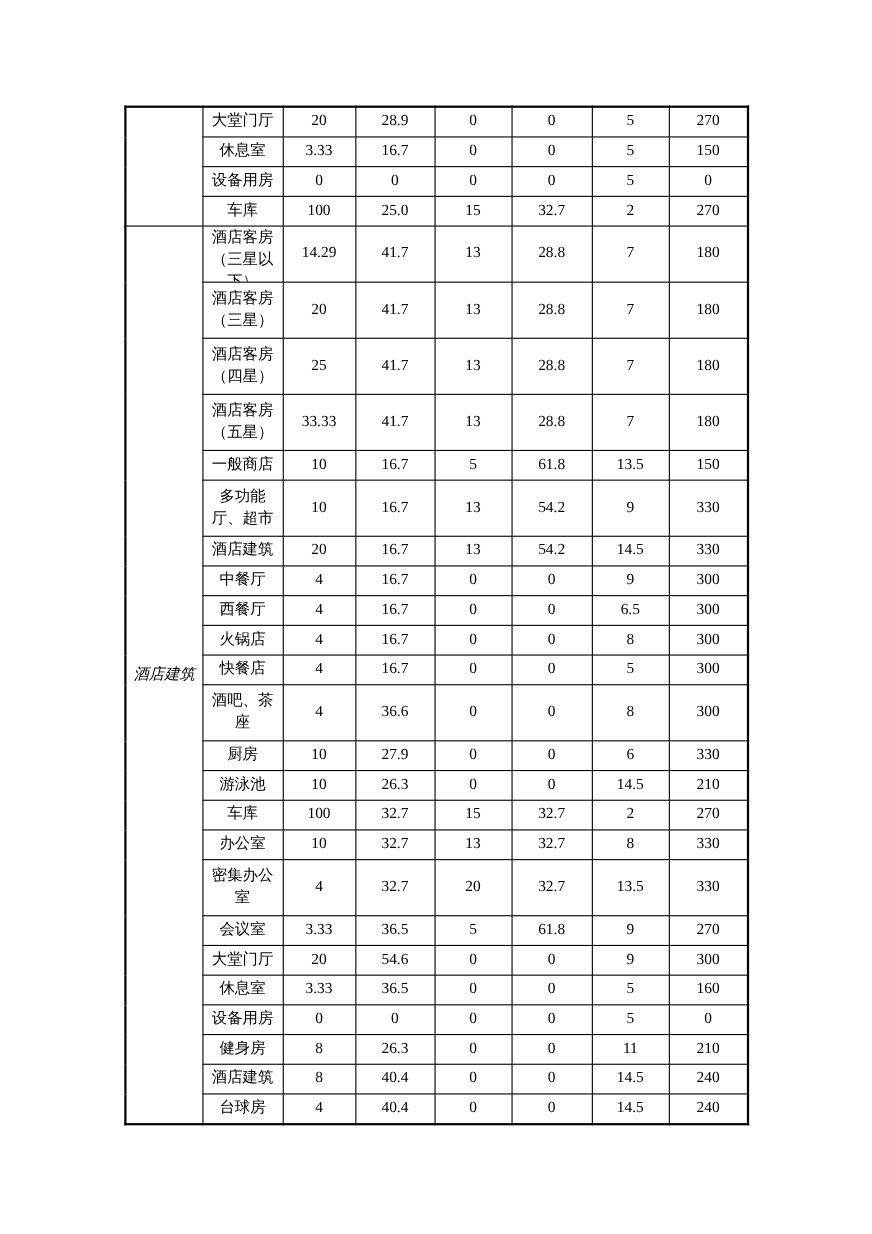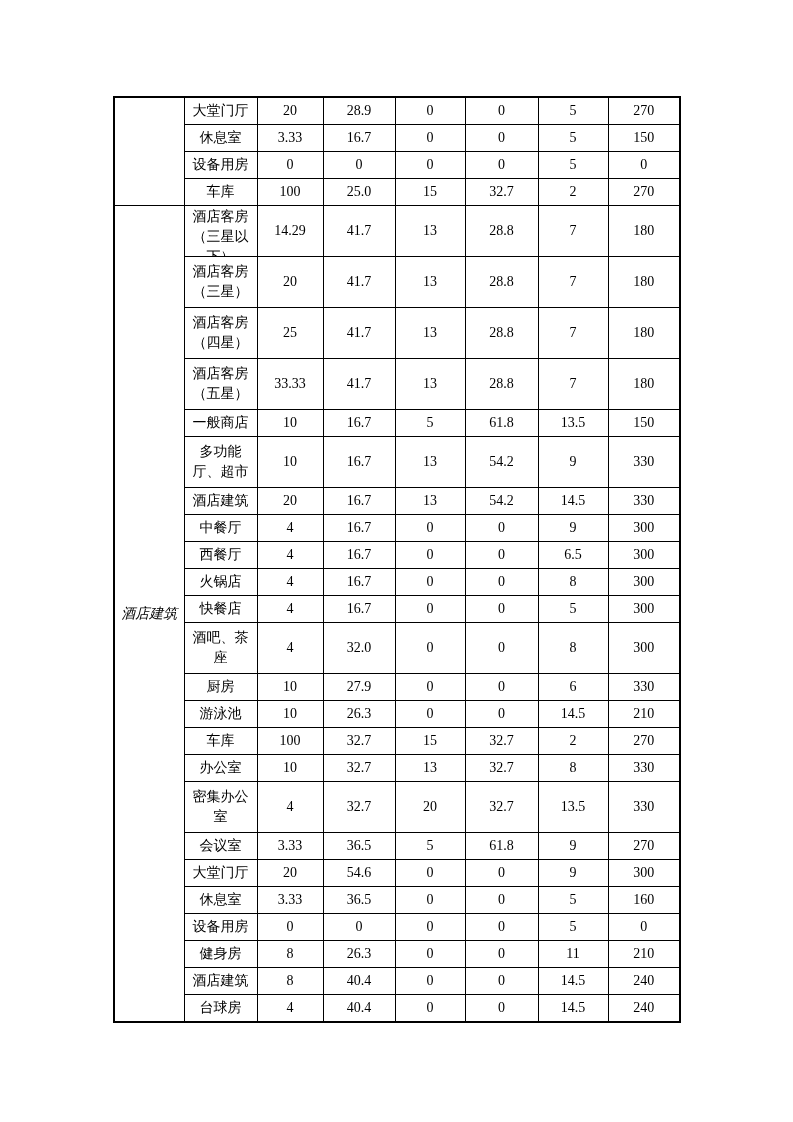--- a/index.html
+++ b/index.html
@@ -245,21 +245,21 @@
           <td class="val">0</td>
           <td class="val">0</td>
           <td class="val">5</td>
           <td class="val">300</td>
         </tr>
         <tr class="tall">
           <td class="lbl">
             <div class="lblin">酒吧、茶座</div>
           </td>
           <td class="val">4</td>
-          <td class="val">32.0</td>
+          <td class="val">36.6</td>
           <td class="val">0</td>
           <td class="val">0</td>
           <td class="val">8</td>
           <td class="val">300</td>
         </tr>
         <tr class="short">
           <td class="lbl">
             <div class="lblin">厨房</div>
           </td>
           <td class="val">10</td>

